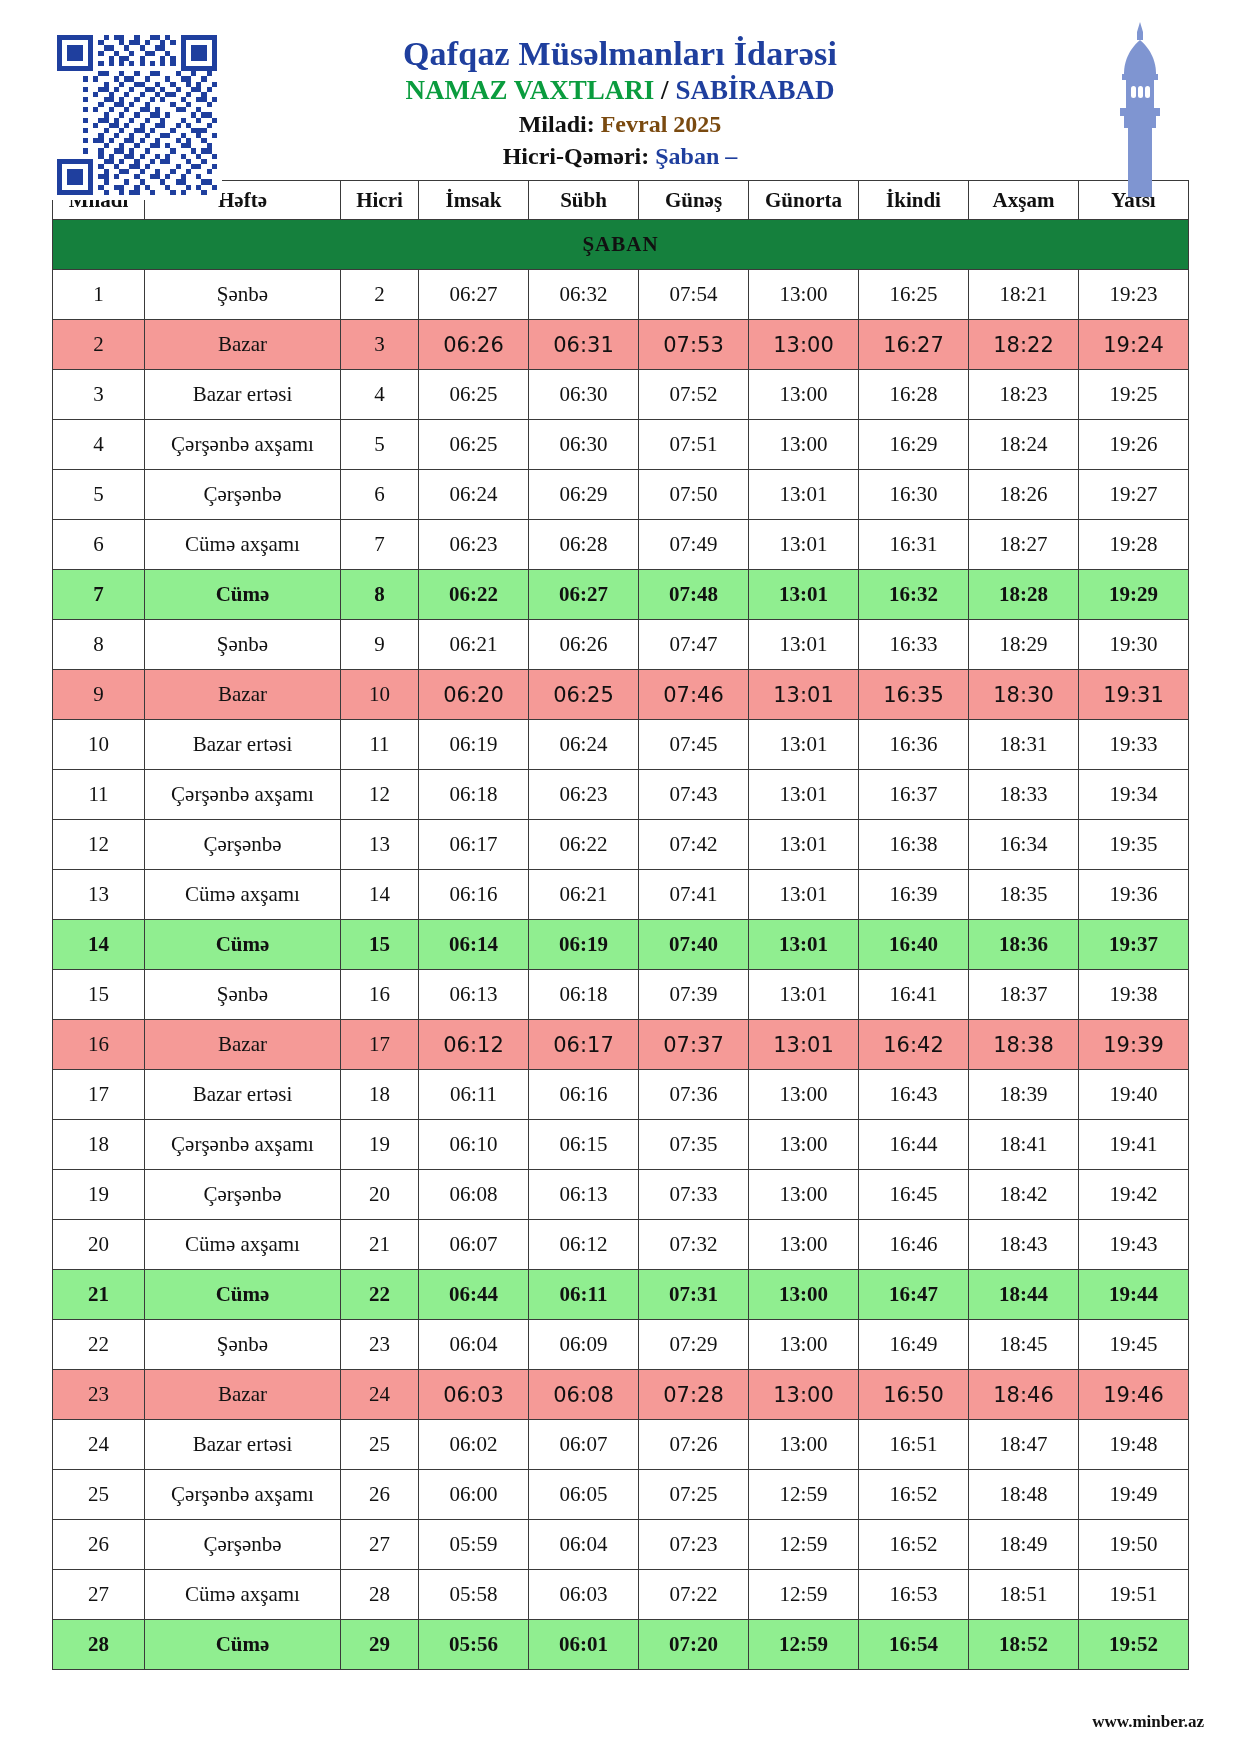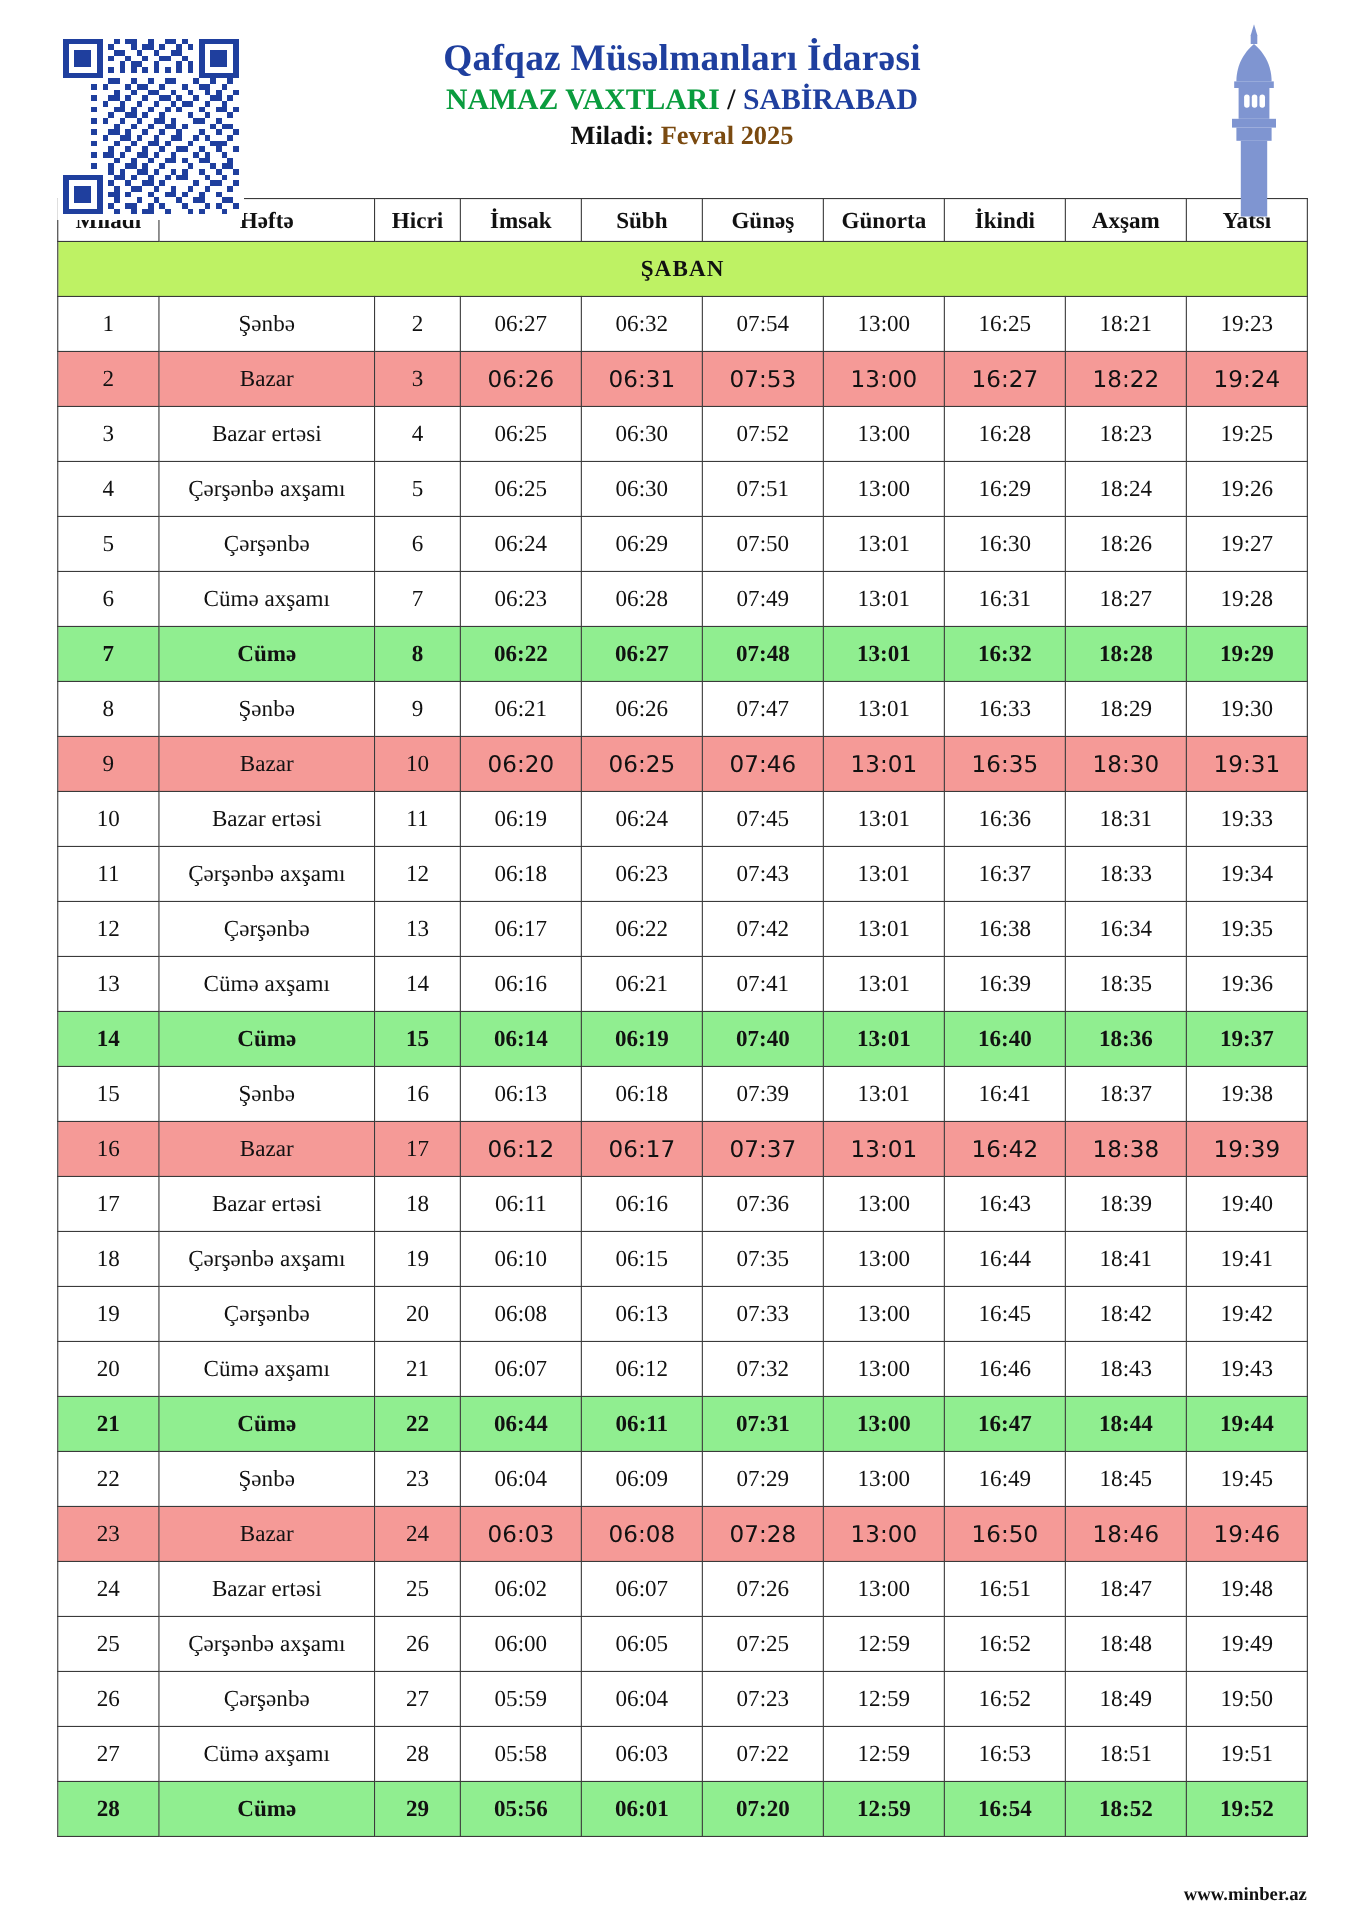--- a/index.html
+++ b/index.html
@@ -96,21 +96,21 @@
     font-weight: bold;
     font-size: 21px;
     height: 38px;
   }
   col.c-mil { width: 92px; }
   col.c-hef { width: 196px; }
   col.c-hic { width: 78px; }
   col.c-tim { width: 110px; }
 
   .monthrow td {
-    background: #bef264;
+    background: #15803d;
     font-weight: bold;
     font-size: 20px;
     height: 32px;
     letter-spacing: 1px;
     margin-left: 20px;
   }
   tr.friday td {
     background: #90ee90;
     font-weight: bold;
   }
@@ -129,21 +129,21 @@
   tr.friday td.dayname {
     font-weight: bold;
   }
   tr.sunday td.time {
     font-family: "DejaVu Sans", sans-serif;
   }
 
   
   .footer {
     position: absolute;
-    right: 52px;
+    right: 36px;
     bottom: 22px;
     font-family: "Liberation Serif", serif;
     font-size: 17px;
     font-weight: bold;
     color: #111111;
   }
 </style>
 </head>
 <body>
 
@@ -419,20 +419,24 @@
 
     <div class="titles">
       <div class="t1">Qafqaz Müsəlmanları İdarəsi</div>
       <div class="t2">
         <span class="green">NAMAZ VAXTLARI</span><span class="sep"> / </span><span class="blue">SABİRABAD</span>
       </div>
       <div class="t3">
         <span>Miladi:</span>
         <span class="brown">Fevral 2025</span>
       </div>
+      <div class="t4">
+        <span>Hicri-Qəməri:</span>
+        <span class="blue">Şaban –</span>
+      </div>
     </div>
   </div>
 
   <table class="times">
     <colgroup>
       <col class="c-mil">
         <col class="c-hef">
         <col class="c-hic">
       <col class="c-tim">
         <col class="c-tim">

